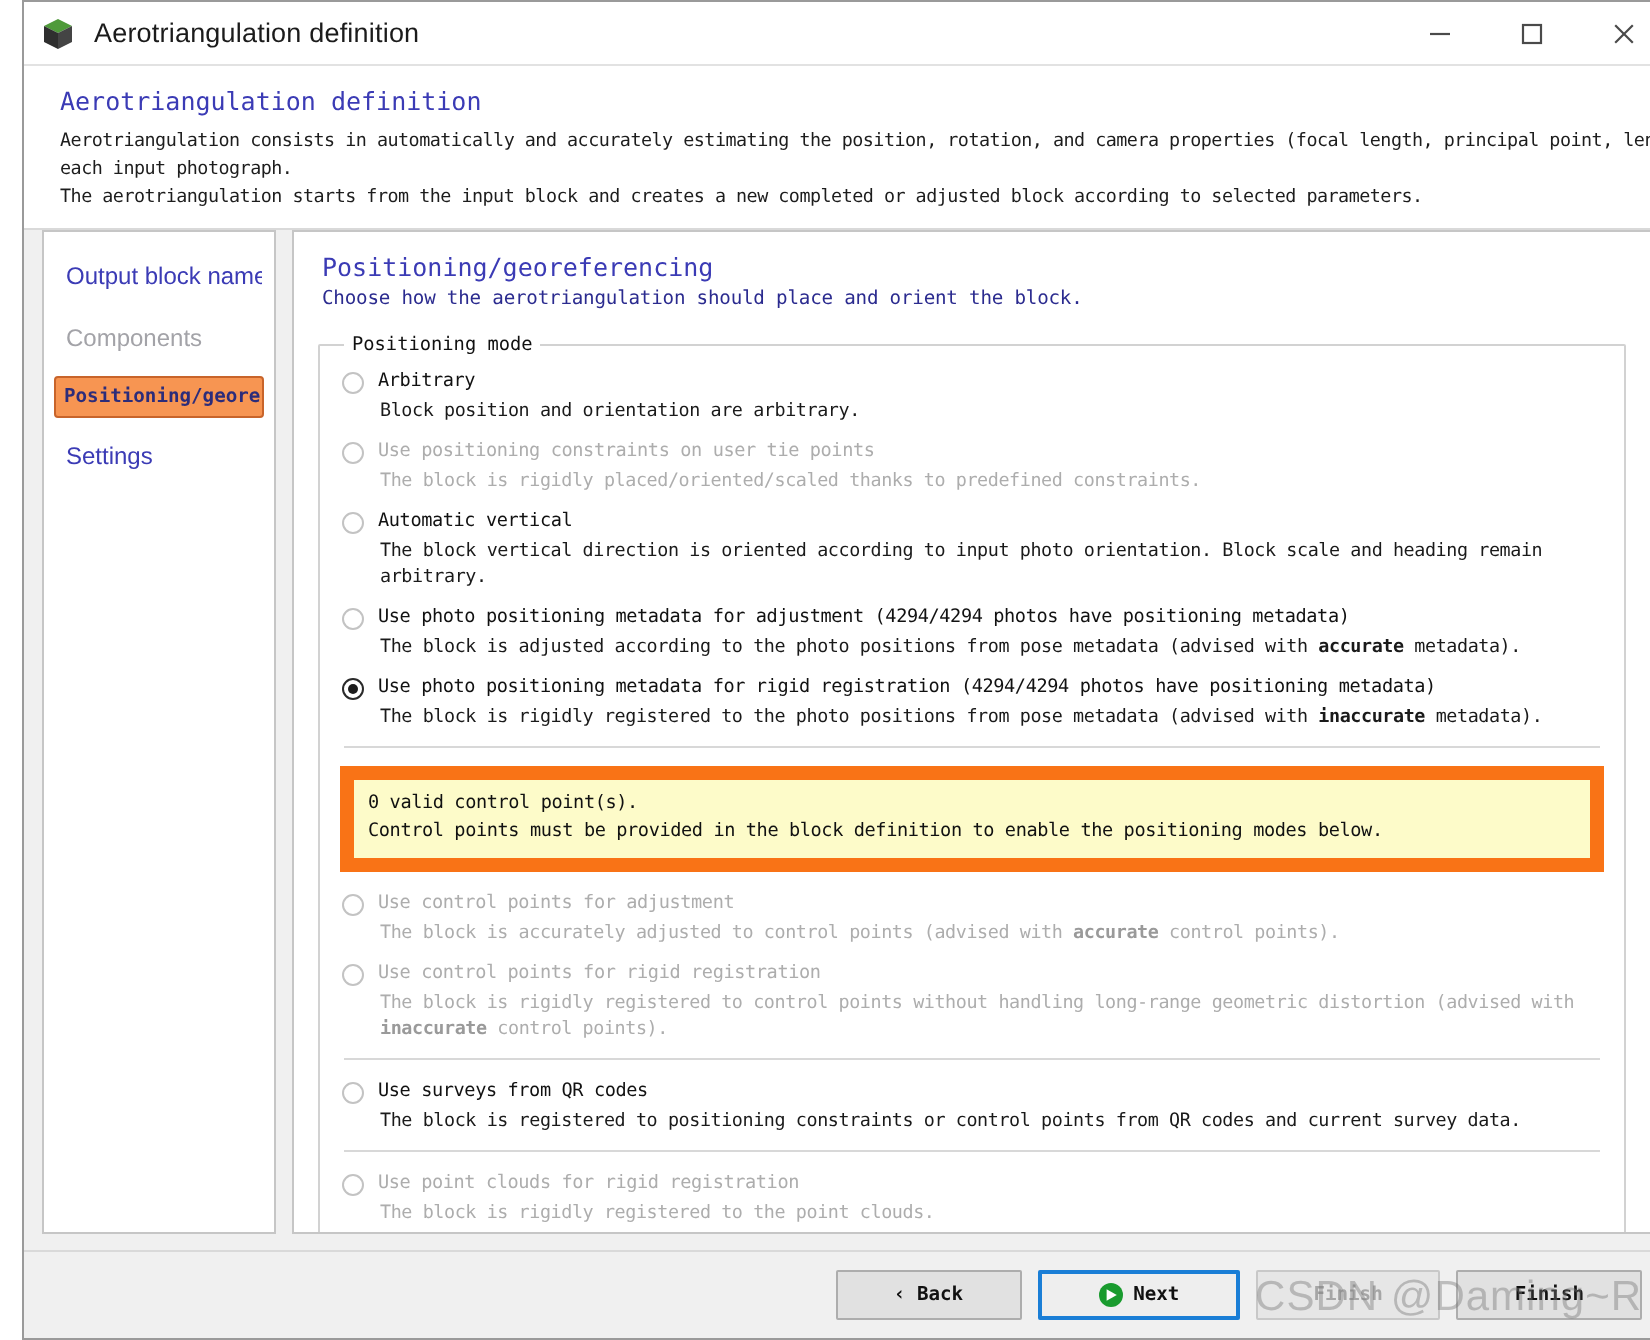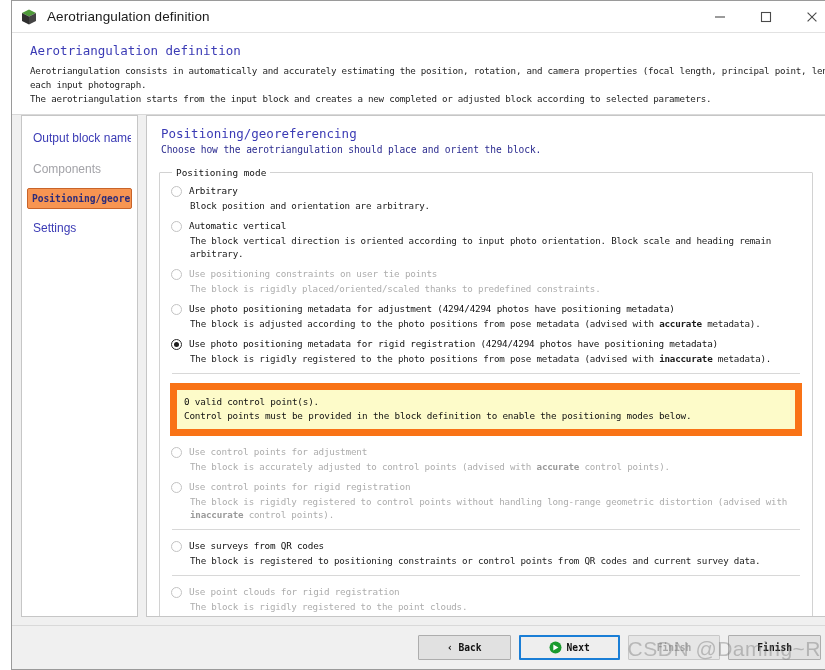--- a/index.html
+++ b/index.html
@@ -302,37 +302,37 @@
         <div class="opt">
           <div class="opt-row">
             <span class="radio off"></span>
             <span class="opt-label">Arbitrary</span>
           </div>
           <div class="opt-desc">
             <span>Block position and orientation are arbitrary.</span>
           </div>
         </div>
 
+        <div class="opt disabled">
+          <div class="opt-row">
+            <span class="radio off"></span>
+            <span class="opt-label">Use positioning constraints on user tie points</span>
+          </div>
+          <div class="opt-desc">
+            <span>The block is rigidly placed/oriented/scaled thanks to predefined constraints.</span>
+          </div>
+        </div>
+
         <div class="opt">
           <div class="opt-row">
             <span class="radio off"></span>
             <span class="opt-label">Automatic vertical</span>
           </div>
           <div class="opt-desc">
             <span>The block vertical direction is oriented according to input photo orientation. Block scale and heading remain arbitrary.</span>
-          </div>
-        </div>
-
-        <div class="opt disabled">
-          <div class="opt-row">
-            <span class="radio off"></span>
-            <span class="opt-label">Use positioning constraints on user tie points</span>
-          </div>
-          <div class="opt-desc">
-            <span>The block is rigidly placed/oriented/scaled thanks to predefined constraints.</span>
           </div>
         </div>
 
         <div class="opt">
           <div class="opt-row">
             <span class="radio off"></span>
             <span class="opt-label">Use photo positioning metadata for adjustment (4294/4294 photos have positioning metadata)</span>
           </div>
           <div class="opt-desc">
             <span>The block is adjusted according to the photo positions from pose metadata (advised with </span><b>accurate</b><span> metadata).</span>

